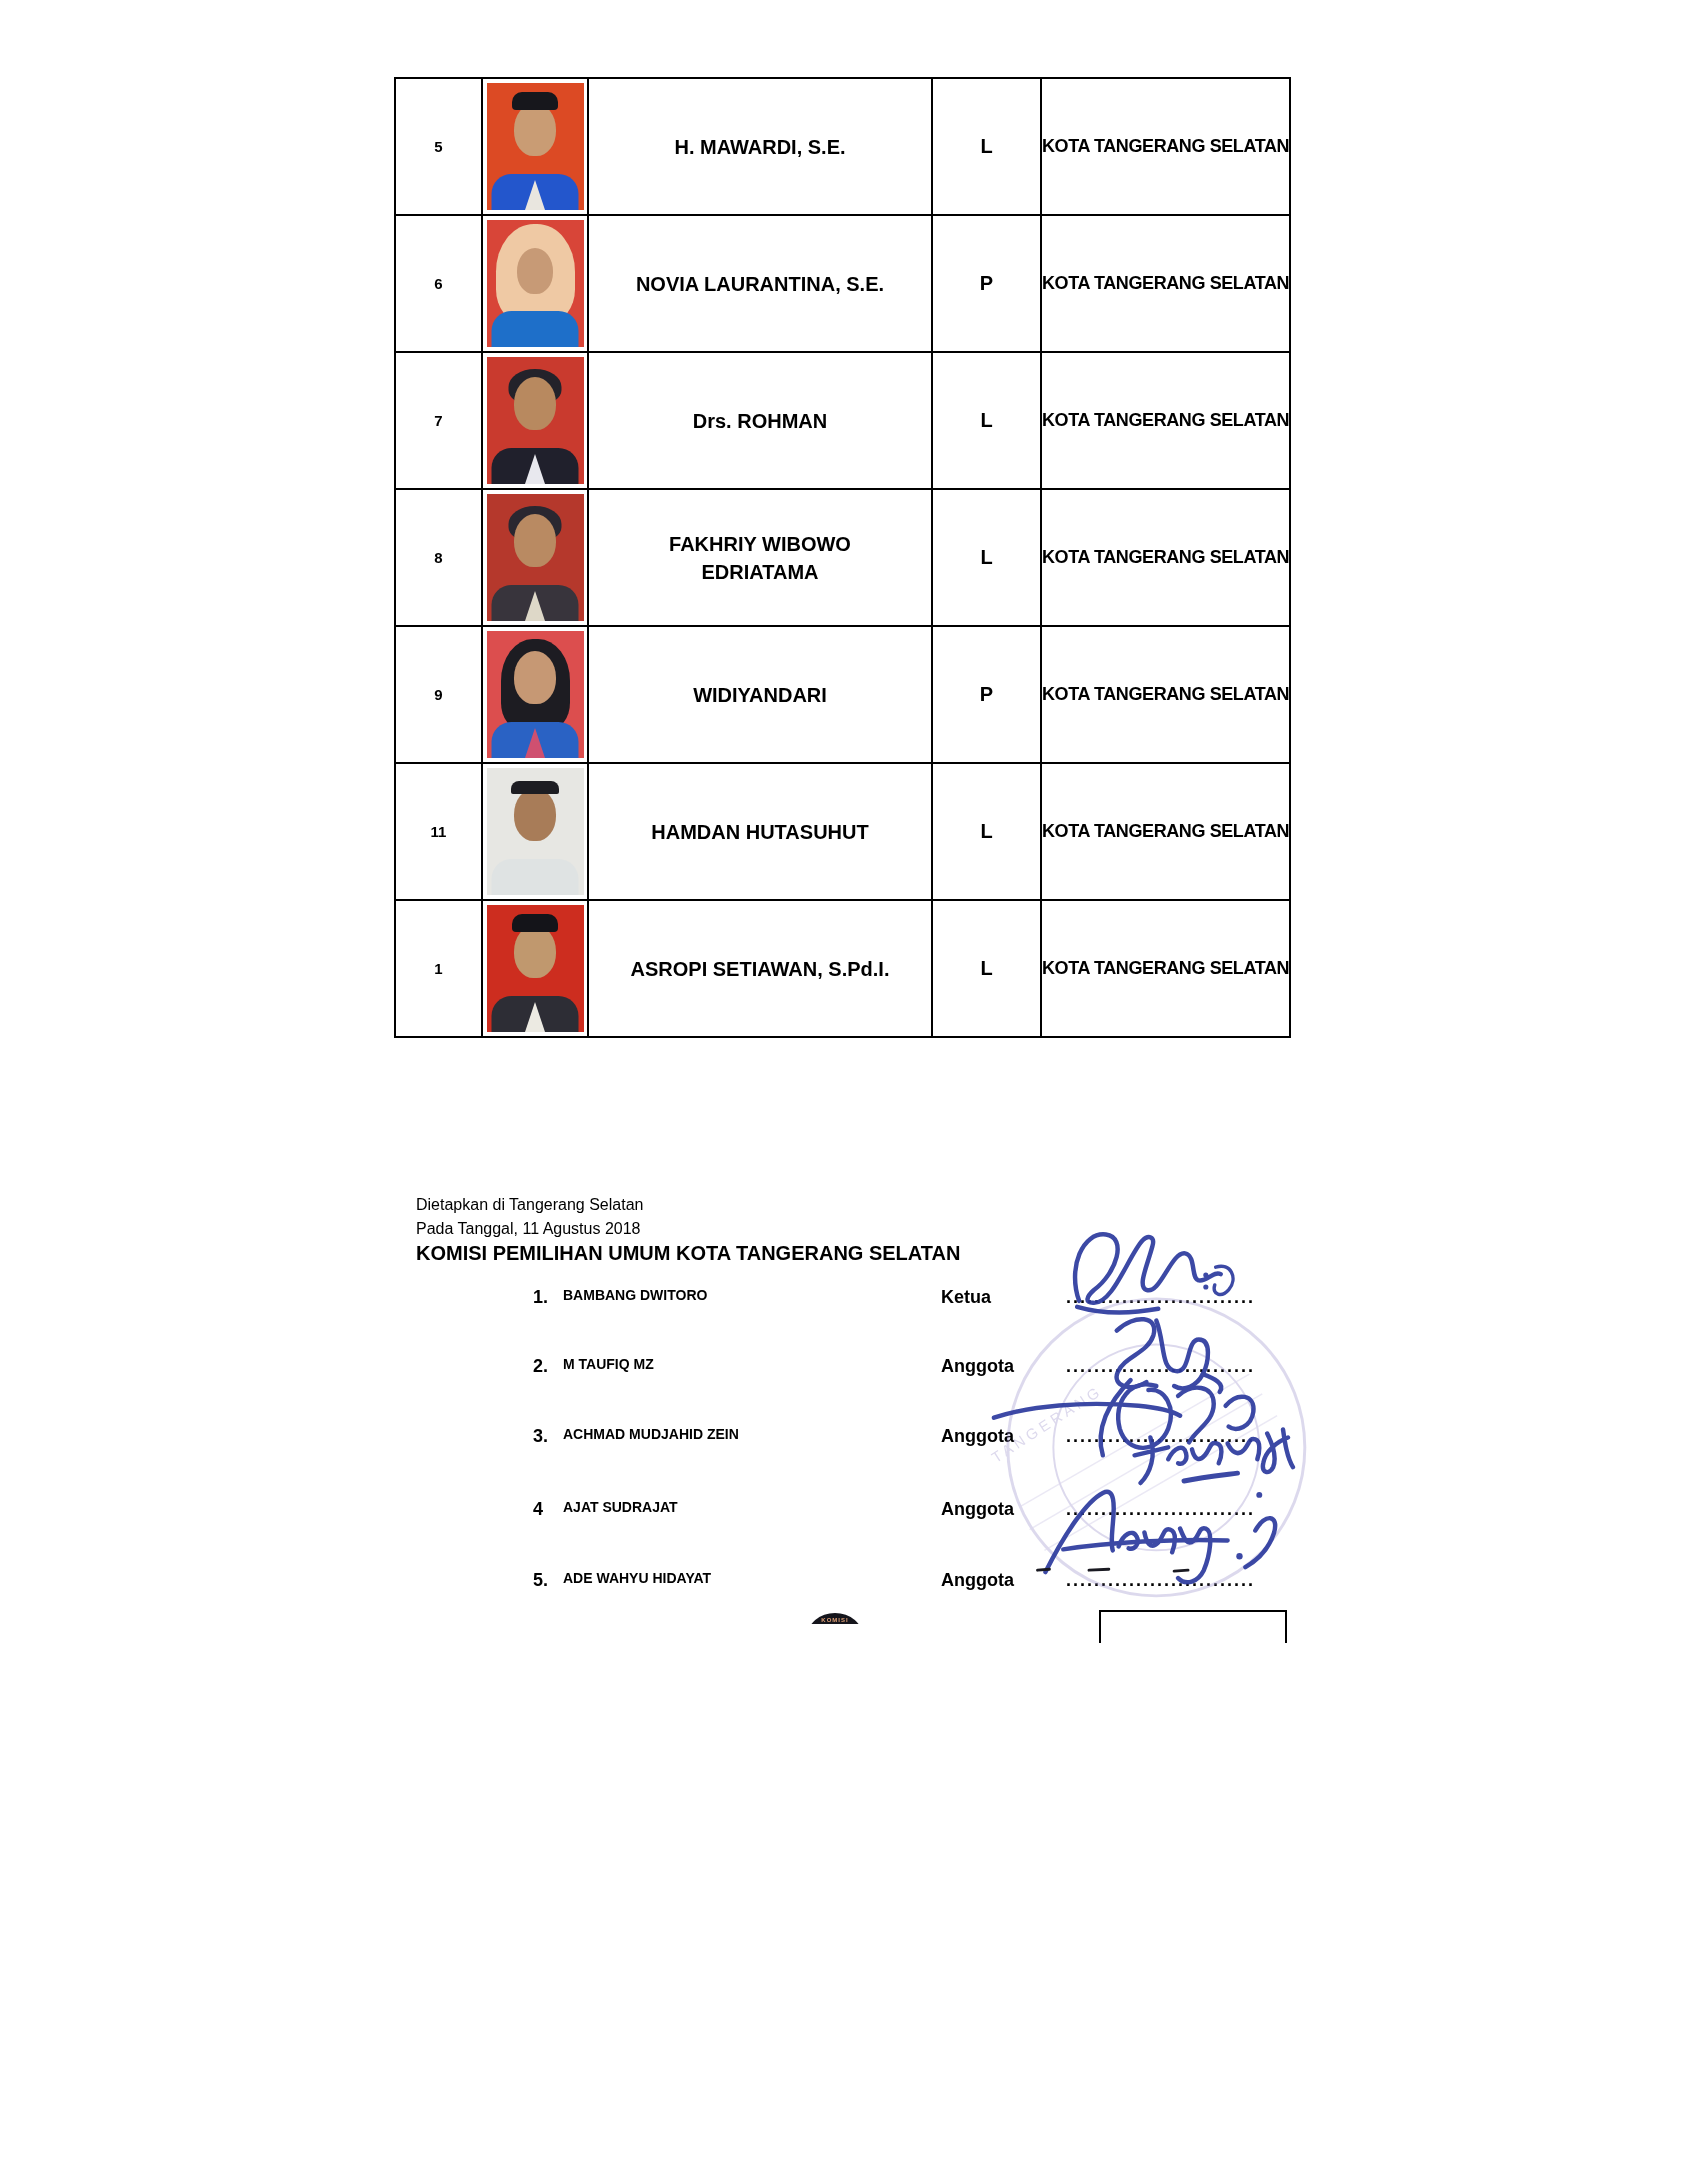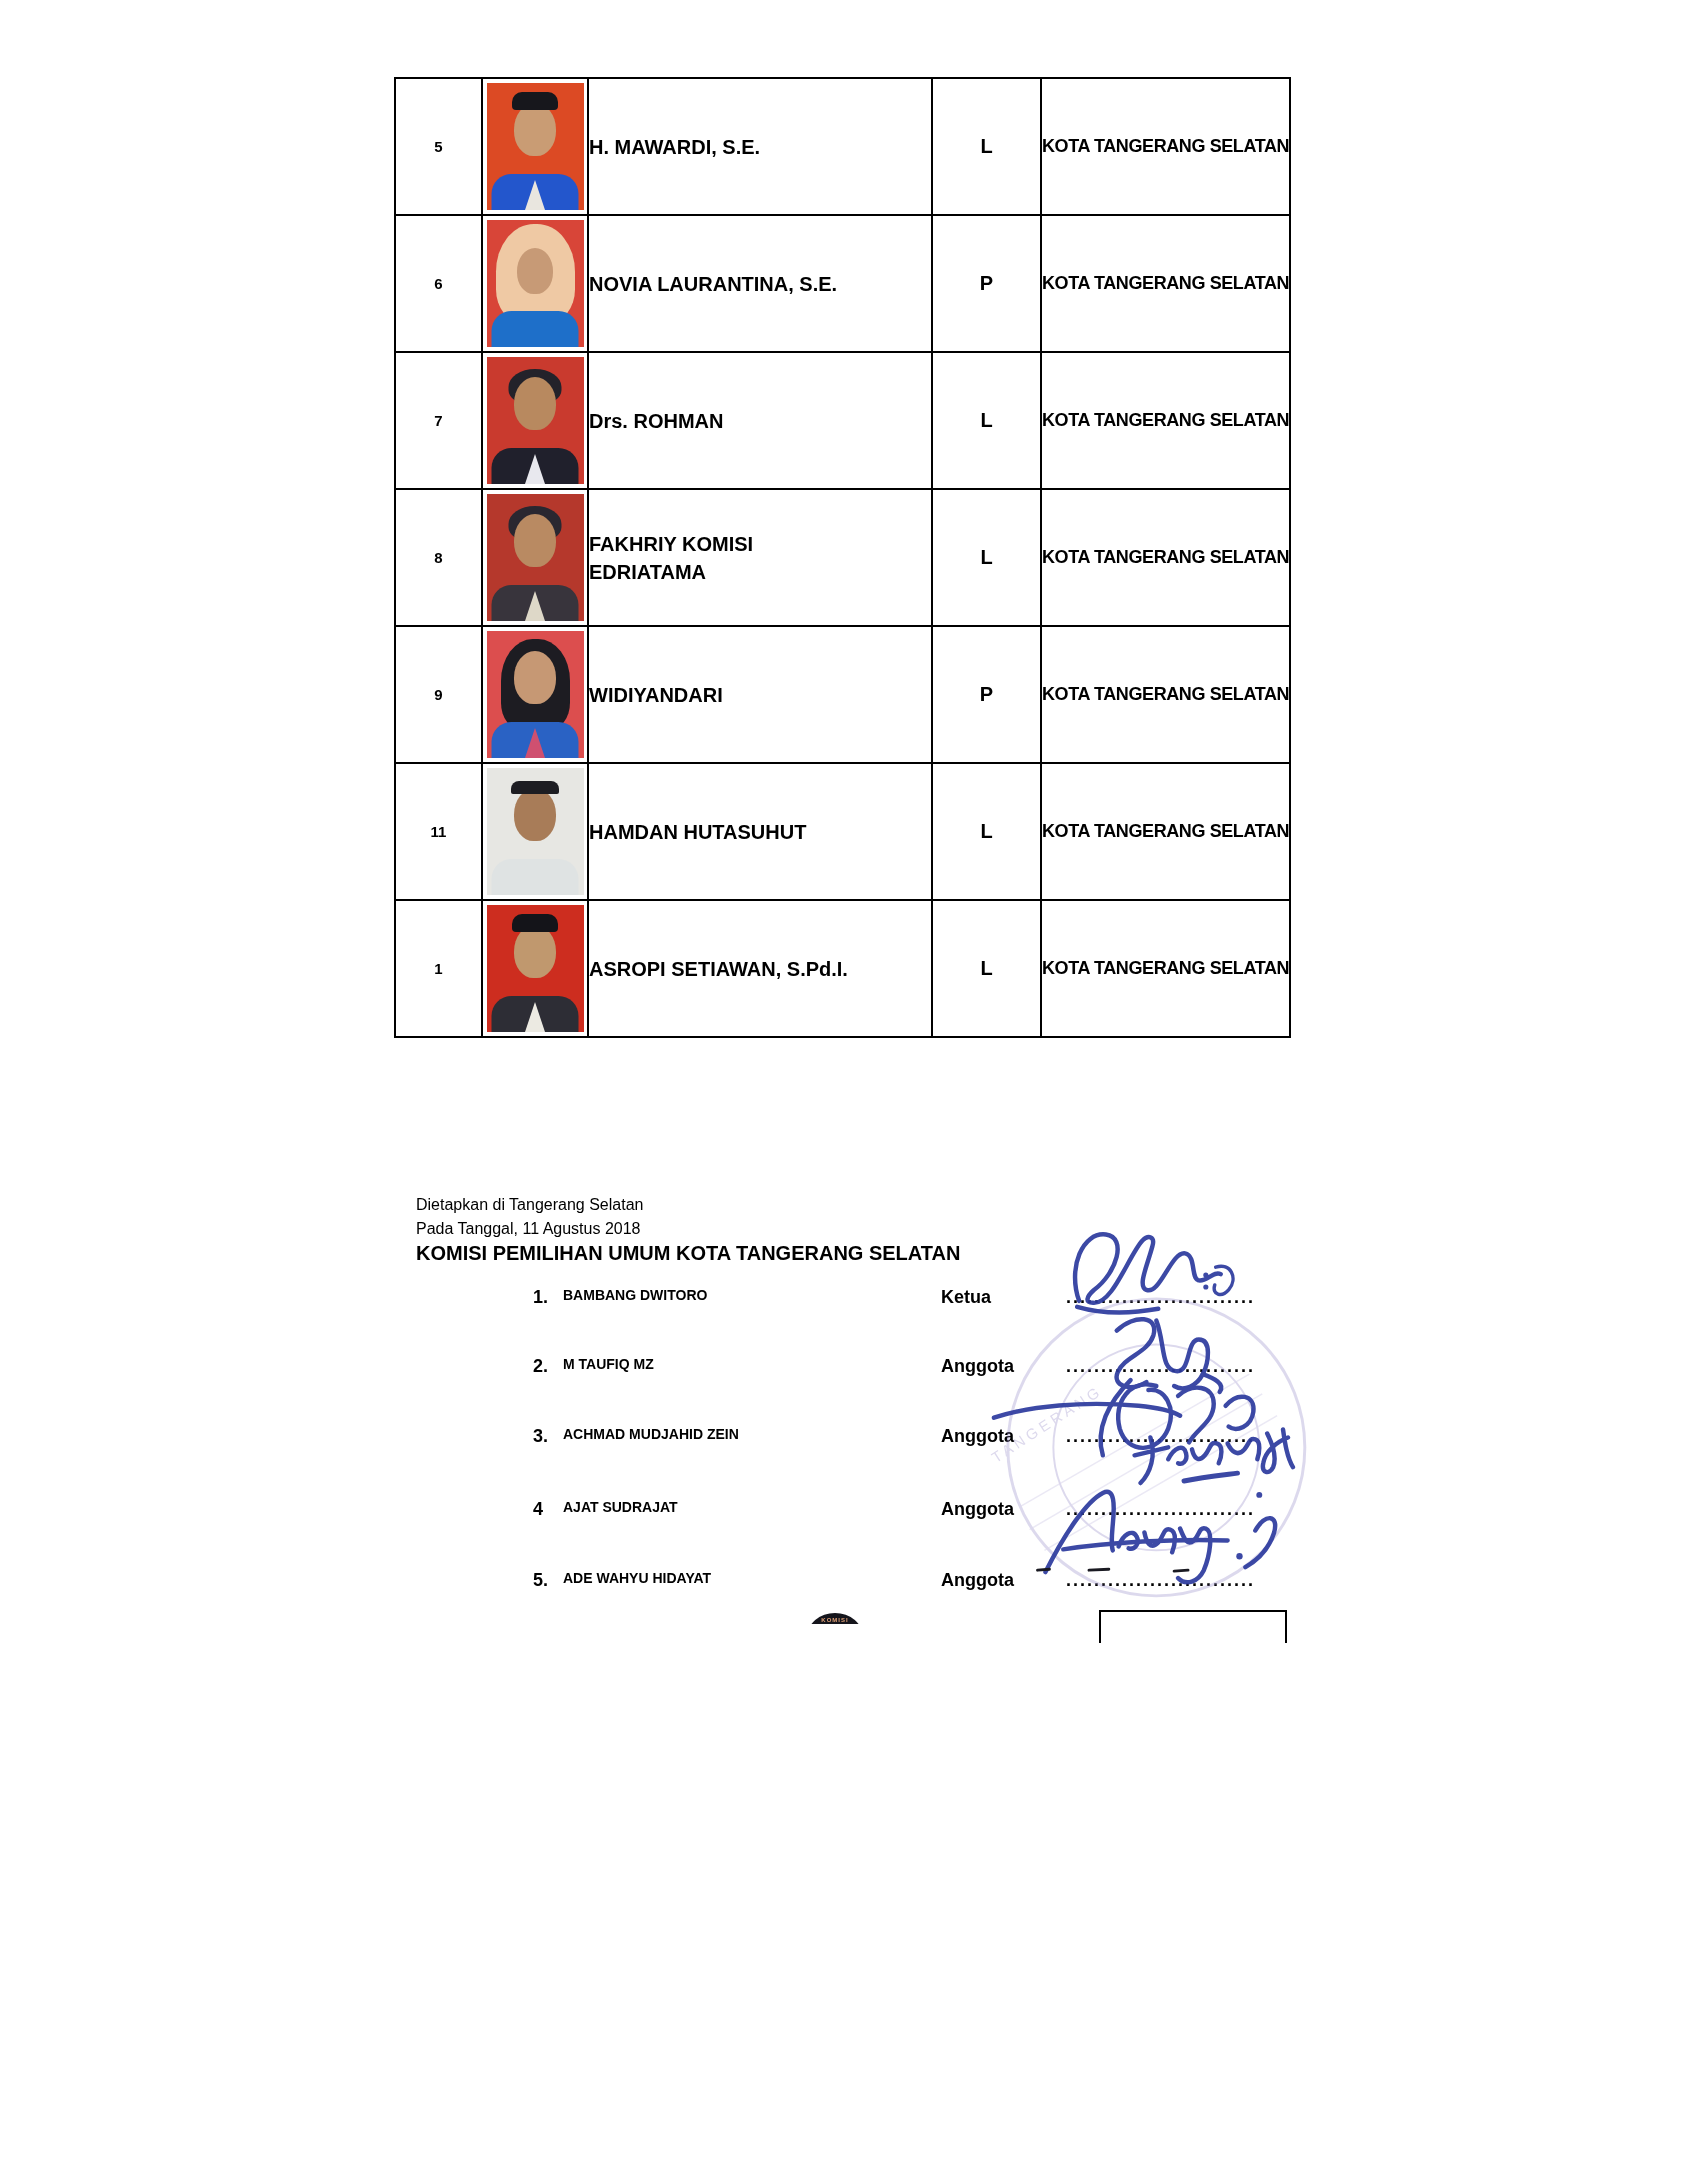--- a/index.html
+++ b/index.html
@@ -9,21 +9,21 @@
   }
   
   table.cand{
     position:absolute;left:394px;top:77px;
     border-collapse:collapse;table-layout:fixed;
   }
   table.cand td{
     border:2px solid #000;height:135px;vertical-align:middle;padding:0;
   }
   td.c-no{text-align:center;font-weight:bold;font-size:15px;}
-  td.c-name{font-weight:bold;font-size:20px;padding-left:28px;white-space:pre-line;line-height:1.4;}
+  td.c-name{font-weight:bold;font-size:20px;padding-left:28px;white-space:pre-line;line-height:1.4;text-align:center;}
   td.c-gender{text-align:center;font-weight:bold;font-size:20px;}
   td.c-city{font-weight:bold;font-size:18px;padding-left:4px;letter-spacing:-0.4px;white-space:nowrap;text-align:center;}
   
   .photo{position:relative;width:97px;height:127px;margin:0 auto;overflow:hidden;}
   .hair-short{position:absolute;top:12px;left:50%;transform:translateX(-50%);width:53px;height:36px;border-radius:50% 50% 42% 42%;z-index:1;}
   .hair-long{position:absolute;top:8px;left:14px;right:14px;height:91px;border-radius:46% 46% 30% 30%;z-index:1;}
   .hijab-frame{position:absolute;top:4px;left:9px;right:9px;height:99px;border-radius:48% 48% 34% 34%;z-index:1;}
   .hijab-full{position:absolute;top:2px;left:2px;right:2px;height:123px;border-radius:42% 42% 8% 8%;z-index:1;}
   .face{position:absolute;top:20px;left:50%;transform:translateX(-50%);width:42px;height:53px;border-radius:50% 50% 46% 46%;z-index:2;}
   .face.covered{top:28px;width:36px;height:46px;}
@@ -106,21 +106,21 @@
         <tr>
           <td class="c-no">8</td>
           <td class="c-photo">
             <div class="photo" style="background: rgb(181, 56, 44);">
               <div class="hair-short" style="background: rgb(42, 39, 48);"></div>
               <div class="face" style="background: rgb(185, 138, 98);"></div>
               <div class="torso" style="background: rgb(56, 52, 60);"></div>
               <div class="shirt" style="background: rgb(222, 216, 200);"></div>
             </div>
           </td>
-          <td class="c-name">FAKHRIY KOMISI
+          <td class="c-name">FAKHRIY WIBOWO
 EDRIATAMA</td>
           <td class="c-gender">L</td>
           <td class="c-city">KOTA TANGERANG SELATAN</td>
         </tr>
         <tr>
           <td class="c-no">9</td>
           <td class="c-photo">
             <div class="photo" style="background: rgb(220, 78, 78);">
               <div class="hair-long" style="background: rgb(29, 28, 34);"></div>
               <div class="face" style="background: rgb(198, 152, 116);"></div>

